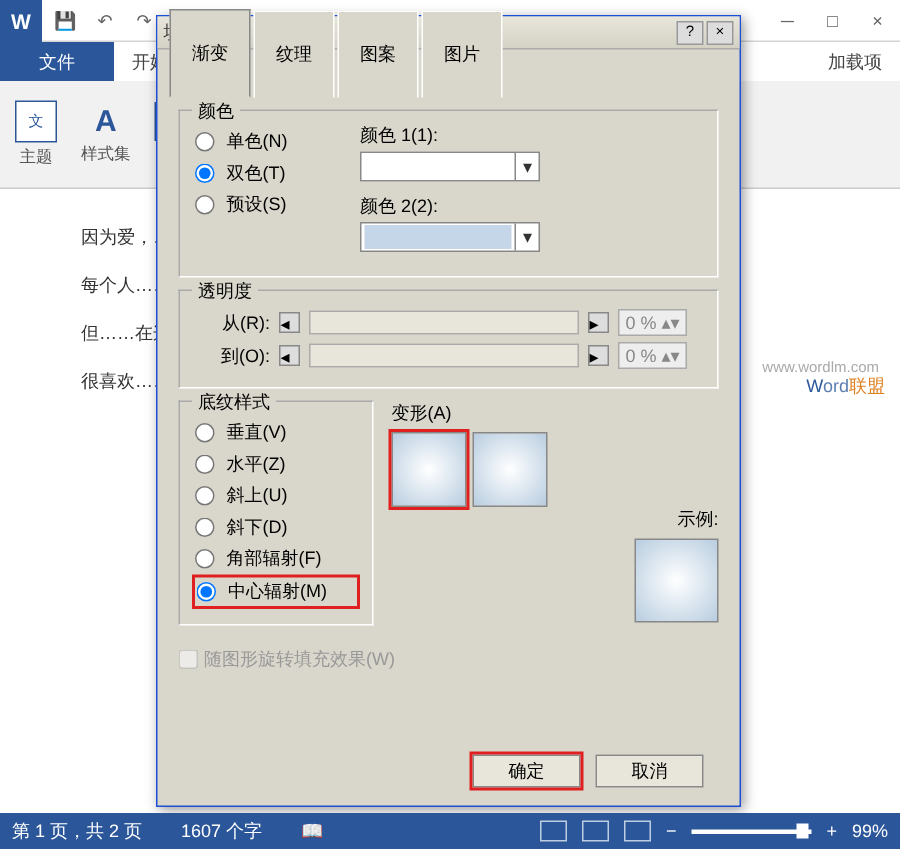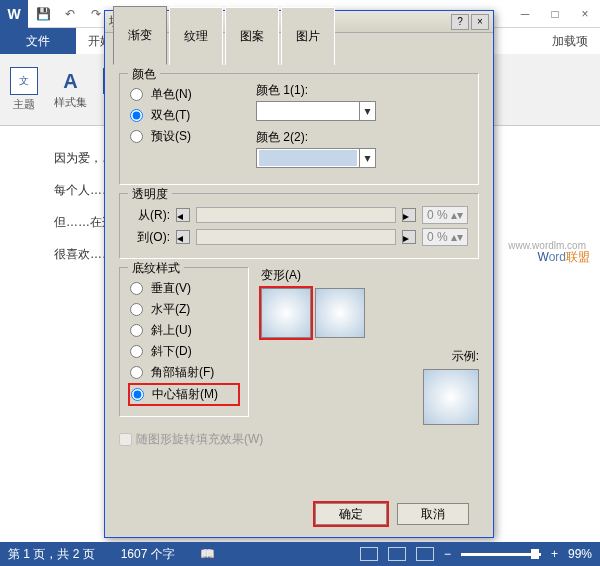--- a/index.html
+++ b/index.html
@@ -25,39 +25,39 @@
 .dlg-title-txt{flex:1;font-size:12px;color:#333}
 .dlg-tbtn{width:18px;height:16px;background:#ddd;border:1px solid #999;margin-left:2px;display:flex;align-items:center;justify-content:center;font-size:10px}
 .dlg-tabs{height:28px;display:flex;align-items:flex-end;padding:0 8px;gap:2px;margin-top:4px}
 .dlg-tab{padding:20px 14px;background:#d9d6cb;border:1px solid #fff;border-bottom:none;font-size:12px}
 .dlg-tab.active{background:#d9d6cb;border:1px solid #888;border-bottom:1px solid #d9d6cb;position:relative;z-index:2}
 .dlg-body{padding:8px 14px;position:relative}
 .fieldset{border:1px solid #fff;border-top-color:#aaa;border-left-color:#aaa;padding:8px 10px;margin-bottom:8px;position:relative}
 .fs-legend{position:absolute;top:-8px;left:8px;background:#d9d6cb;padding:0 4px;font-size:12px}
 .radio-row{display:flex;align-items:center;gap:4px;margin:4px 0;font-size:12px}
 .radio-row input{margin-right:4px}
-.color-section{display:flex;gap:16px}
+.color-section{display:flex;}
 .color-left{width:110px}
 .color-right{flex:1}
 .clr-lbl{font-size:12px;margin-bottom:2px}
 .clr-sel{width:120px;height:20px;border:1px solid #888;background:#fff;display:flex;align-items:center;margin-bottom:8px}
 .clr-sel .sw{width:100px;height:16px;margin:0 2px}
 .clr-sel .dd{width:16px;height:18px;border-left:1px solid #888;display:flex;align-items:center;justify-content:center;color:#333}
-.trans-row{display:flex;align-items:center;gap:6px;margin:4px 0}
+.trans-row{display:flex;align-items:center;gap:6px;margin:4px 10px}
 .trans-lbl{width:40px;text-align:right;font-size:12px}
 .slider{flex:1;height:16px;background:#e8e5da;border:1px solid #aaa;position:relative}
 .slider-btn{width:14px;height:14px;background:#ddd;border:1px solid #888}
 .pct-box{width:46px;height:18px;border:1px solid #aaa;background:#eee;color:#888;padding:0 4px;display:flex;align-items:center;justify-content:space-between}
 .bottom-section{display:flex;gap:12px}
 .style-box{width:130px}
 .variants-box{flex:1}
 .var-grid{display:flex;gap:4px;margin-top:4px}
 .var-cell{width:50px;height:50px;background:radial-gradient(#fff,#b8cde0);border:1px solid #888}
 .var-cell.sel{outline:2px solid #e02020}
-.sample-box{margin-top:10px}
+.sample-box{}
 .sample-sw{width:56px;height:56px;background:radial-gradient(#fff,#b8cde0);border:1px solid #888;margin-top:4px}
 .chk-row{display:flex;align-items:center;gap:4px;margin-top:6px;color:#999}
 .dlg-buttons{position:absolute;bottom:12px;right:24px;display:flex;gap:10px}
 .btn{width:72px;height:22px;background:#e8e5da;border:1px solid #888;display:flex;align-items:center;justify-content:center}
 .btn.primary{outline:2px solid #e02020}
 .watermark{position:absolute;top:236px;right:10px;font-size:28px;font-weight:normal;color:#2b579a}
 .watermark .org{color:#e08020}
 .wm-url{position:absolute;top:240px;right:14px;font-size:10px;color:#aaa}
 .red-outline{outline:2px solid #e02020}
 .statusbar{position:absolute;bottom:0;left:0;right:0;height:24px;background:#2b579a;color:#fff;display:flex;align-items:center;padding:0 8px;font-size:11px;gap:26px}

